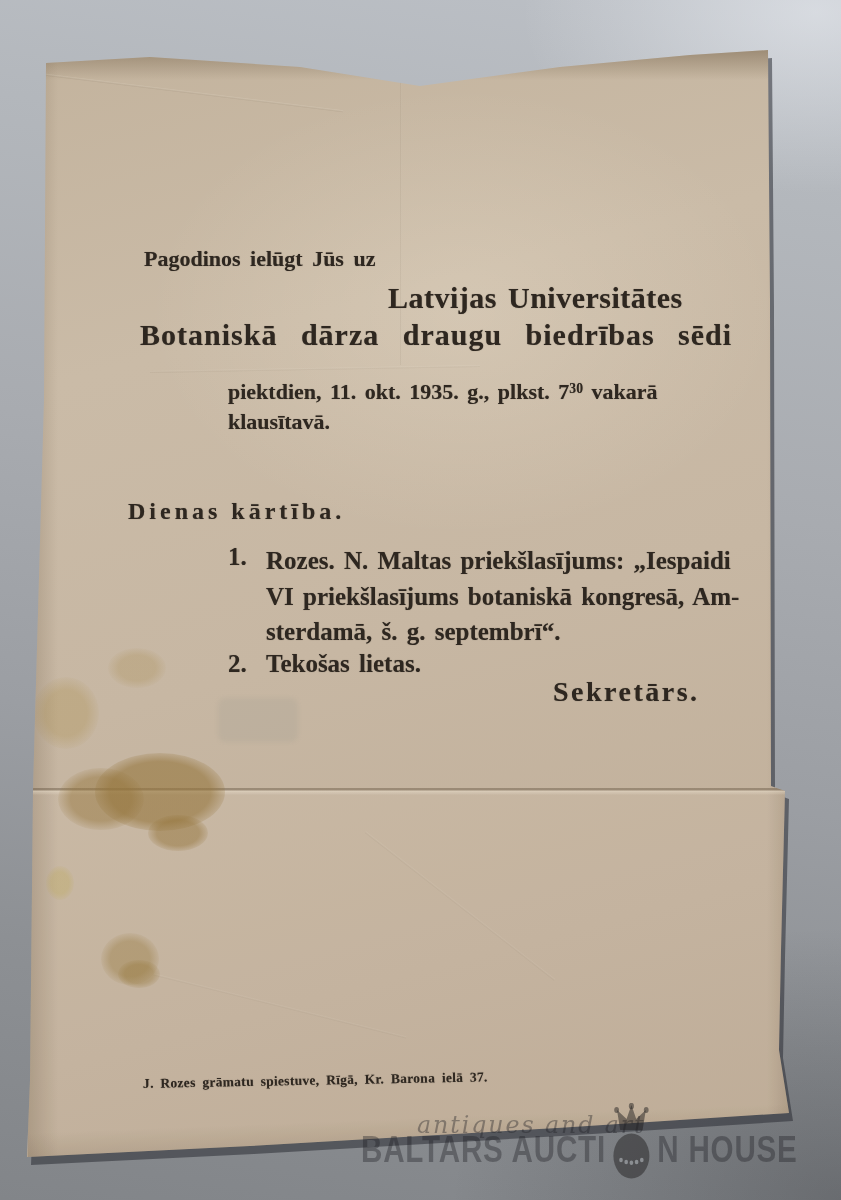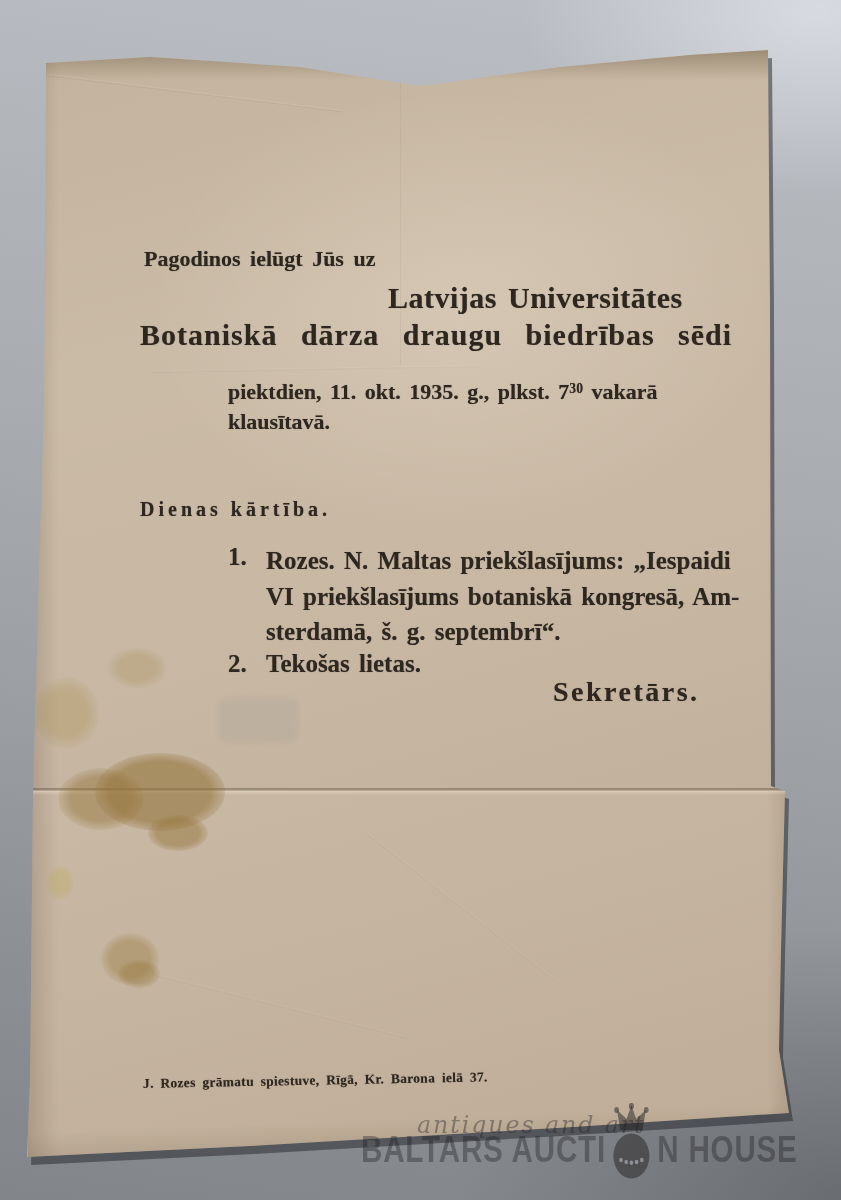--- a/index.html
+++ b/index.html
@@ -106,21 +106,21 @@
     <div class="ink" style="left:140px;top:318px;font-size:30px;word-spacing:15px;letter-spacing:1px;white-space:nowrap">Botaniskā dārza draugu biedrības sēdi</div>
 
     <div class="ink" style="left:228px;top:374px;font-size:22px;line-height:30px;word-spacing:3px;white-space:nowrap">
       <div style="position:static">
         <span style="position:static">piektdien, 11. okt. 1935. g., plkst. 7</span><span class="sup" style="position:static">30</span>
         <span style="position:static">vakarā</span>
       </div>
       <div style="position:static">klausītavā.</div>
     </div>
 
-    <div class="ink" style="left:140px;top:498px;font-size:20px;letter-spacing:4px;white-space:nowrap">Dienas kārtība.</div>
+    <div class="ink" style="left:128px;top:498px;font-size:24px;letter-spacing:4px;white-space:nowrap">Dienas kārtība.</div>
 
     <div style="left:228px;top:543px;">
       <span class="ink" style="left:0;top:0;font-size:25px">1.</span>
       <div class="ink" style="left:38px;top:0;font-size:25px;line-height:35.5px;word-spacing:3px;white-space:nowrap">
         <div style="position:static">Rozes. N. Maltas priekšlasījums: „Iespaidi</div>
         <div style="position:static">VI priekšlasījums botaniskā kongresā, Am-</div>
         <div style="position:static">sterdamā, š. g. septembrī“.</div>
       </div>
     </div>
 

